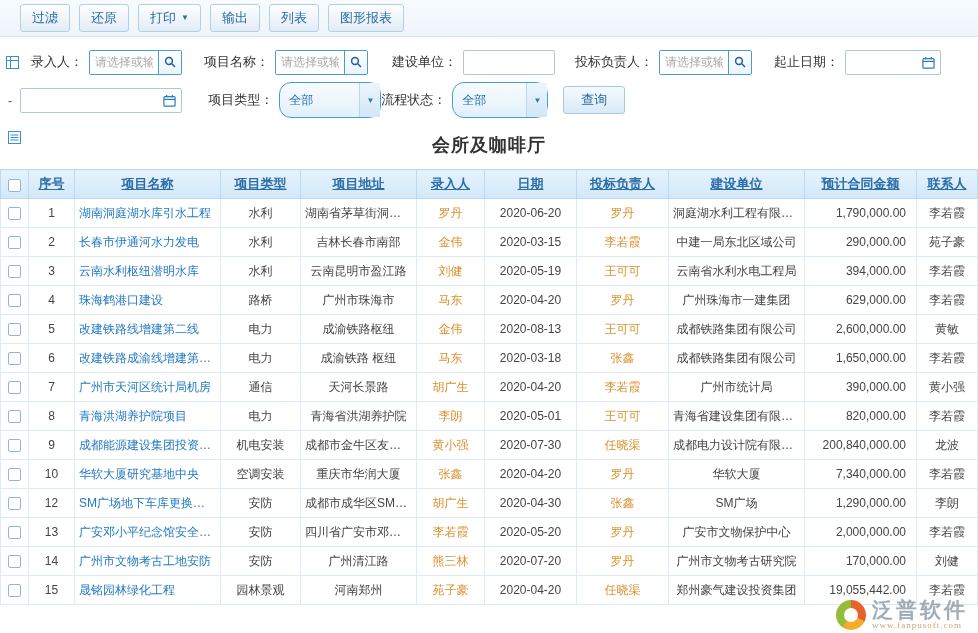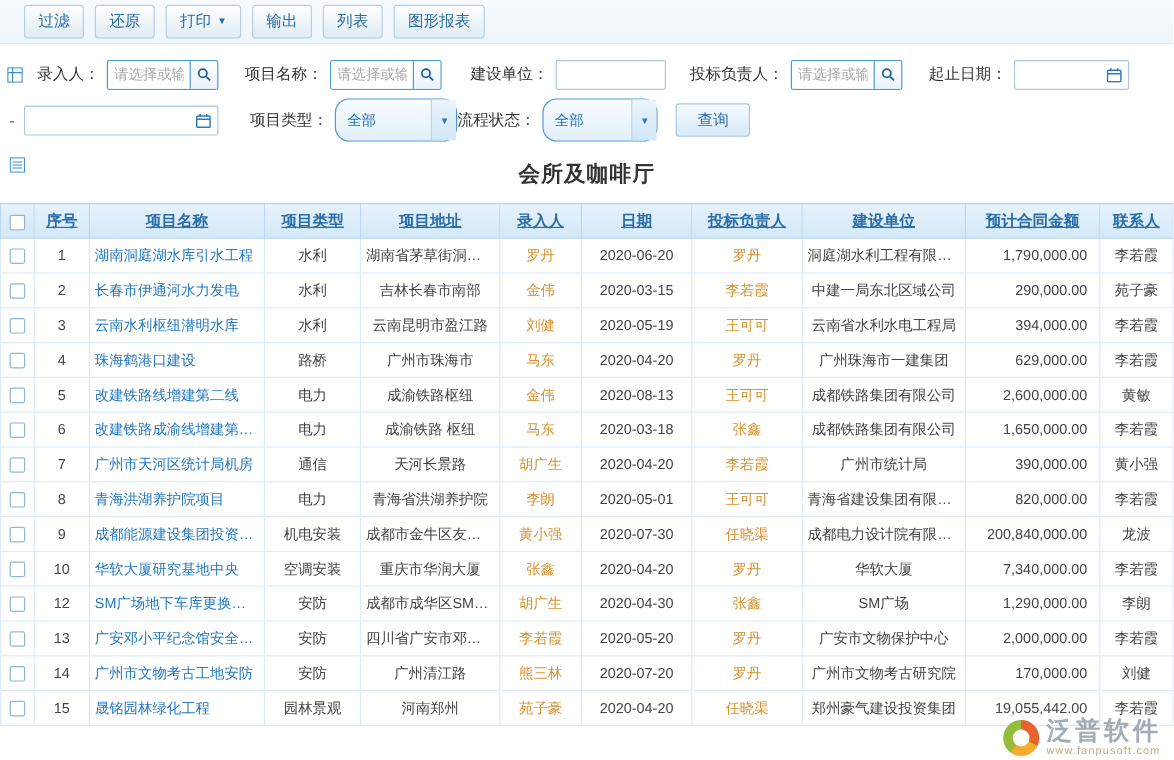--- a/index.html
+++ b/index.html
@@ -132,21 +132,21 @@
     z-index: 5; pointer-events: none; opacity: 0.92; margin-top: 32px;
   }
   .wm-logo {
     width: 30px; height: 30px; border-radius: 50%;
     background: conic-gradient(#e8541b 0 115deg, #f5a61b 115deg 215deg, #8cb82b 215deg 360deg);
     position: relative; flex: 0 0 auto;
   }
   .wm-logo::after { content: ''; position: absolute; inset: 8px; background: #fff; border-radius: 50%; }
   .wm-texts { display: flex; flex-direction: column; line-height: 1.1; }
   .wm-brand { font-size: 21px; font-weight: bold; color: #98a5b0; letter-spacing: 3px; }
-  .wm-site { font-size: 9px; color: #c4a06a; letter-spacing: 1px; }
+  .wm-site { font-size: 9px; color: #c4a06a; letter-spacing: 1px; font-family: Liberation Serif, serif; }
 </style>
 </head>
 <body>
 
 <div class="app">
 
   <div class="toolbar">
     <button class="tb-btn">过滤</button>
     <button class="tb-btn">还原</button>
     <button class="tb-btn">

